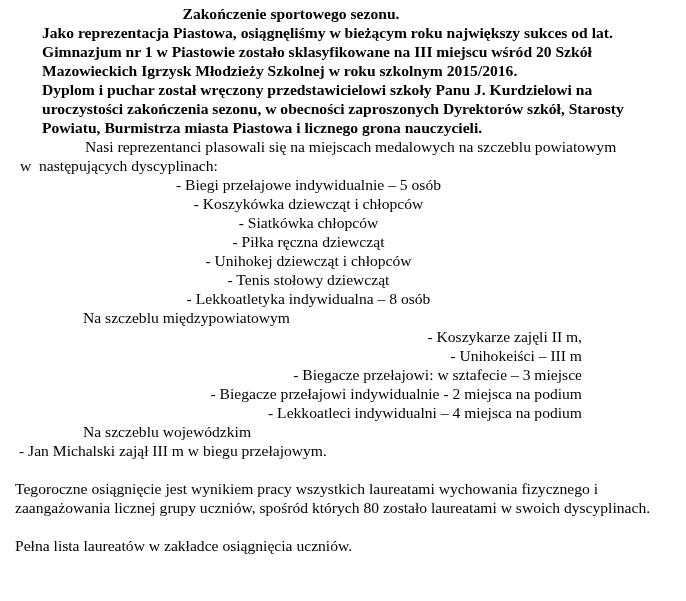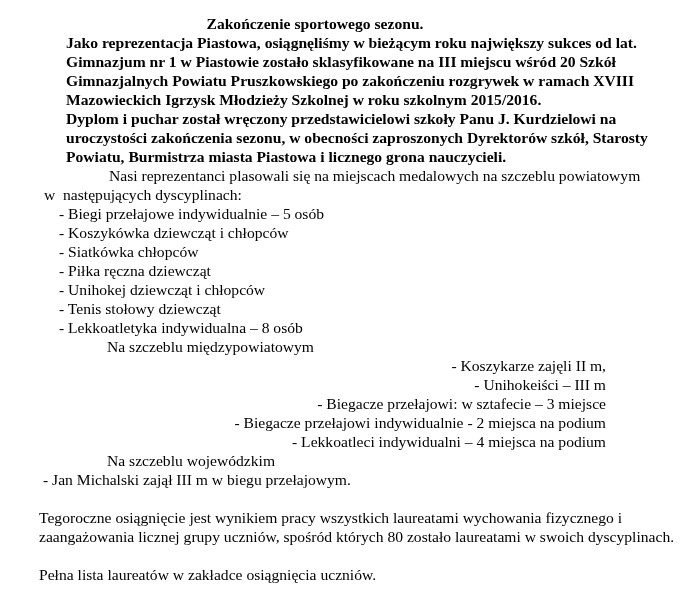--- a/index.html
+++ b/index.html
@@ -11,56 +11,54 @@
     width: 686px;
     height: 601px;
     box-sizing: border-box;
     overflow: hidden;
     font-family: "Liberation Serif", "DejaVu Serif", serif;
     font-size: 15.6px;
     line-height: 19px;
     color: #000000;
   }
   .doc {
-    padding-top: 14px;
+    padding-top: 4px;
     width: 582px;
-    margin-left: 24px;
   }
   .line {
     white-space: pre;
     height: 19px;
   }
   .title {
     text-align: center;
     font-weight: bold;
   }
   .bold-line {
     font-weight: bold;
     margin-left: 42px;
   }
   .nasi-line   { margin-left: 85px; }
   .w-line      { margin-left: 20px; }
-  .list-1      { margin-left: 35px; }
+  .list-1      { margin-left: 35px; text-align: center; }
   .list-2      { margin-left: 32px; text-align: right; }
   .list-3      { margin-left: 19px; }
   .subheading  { margin-left: 83px; }
   .closing     { margin-left: 15px; }
   .blank       { height: 19px; }
 </style>
 </head>
 <body>
 
 <div class="doc">
 
   <div class="line title">Zakończenie sportowego sezonu.</div>
 
   <div>
     <div class="line bold-line">Jako reprezentacja Piastowa, osiągnęliśmy w bieżącym roku największy sukces od lat.</div>
     <div class="line bold-line">Gimnazjum nr 1 w Piastowie zostało sklasyfikowane na III miejscu wśród 20 Szkół</div>
-    <div class="line bold-line">Gimnazjalnych Powiatu Pruszkowskiego po zakończeniu rozgrywek w ramach XVIII</div>
     <div class="line bold-line">Mazowieckich Igrzysk Młodzieży Szkolnej w roku szkolnym 2015/2016.</div>
     <div class="line bold-line">Dyplom i puchar został wręczony przedstawicielowi szkoły Panu J. Kurdzielowi na</div>
     <div class="line bold-line">uroczystości zakończenia sezonu, w obecności zaproszonych Dyrektorów szkół, Starosty</div>
     <div class="line bold-line">Powiatu, Burmistrza miasta Piastowa i licznego grona nauczycieli.</div>
   </div>
 
   <div>
     <div class="line nasi-line">Nasi reprezentanci plasowali się na miejscach medalowych na szczeblu powiatowym</div>
     <div class="line w-line">w  następujących dyscyplinach:</div>
   </div>

